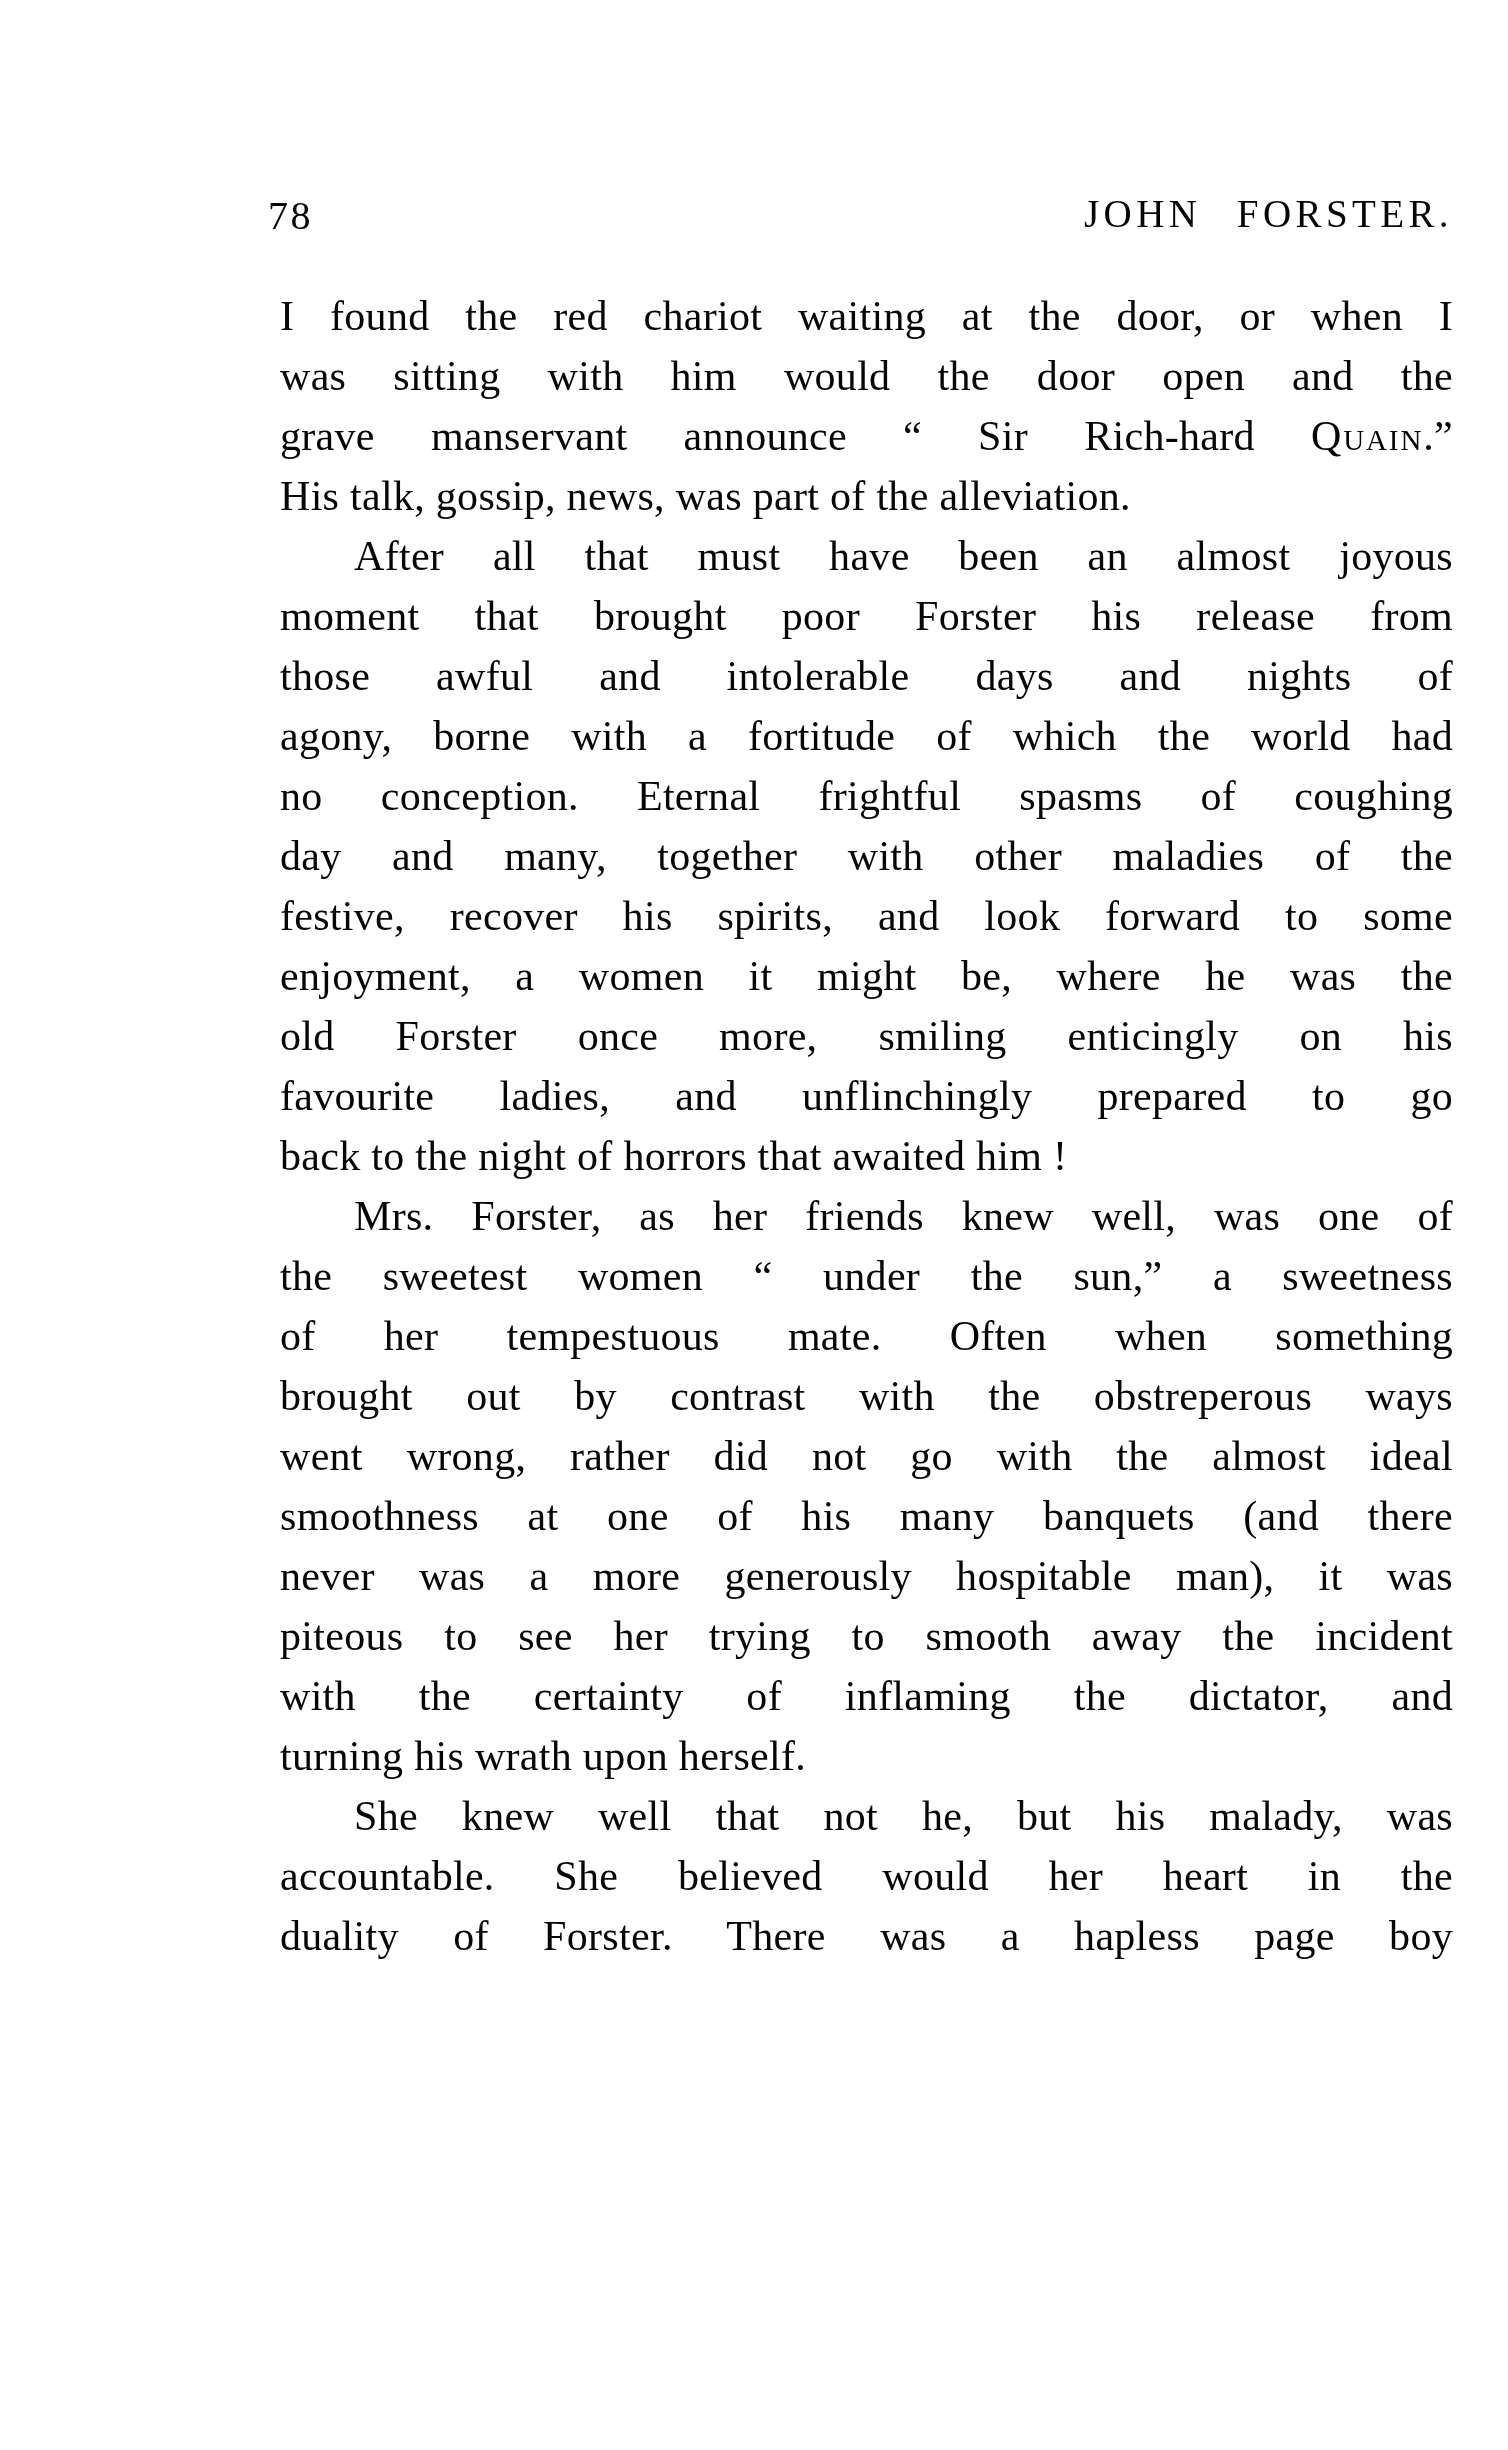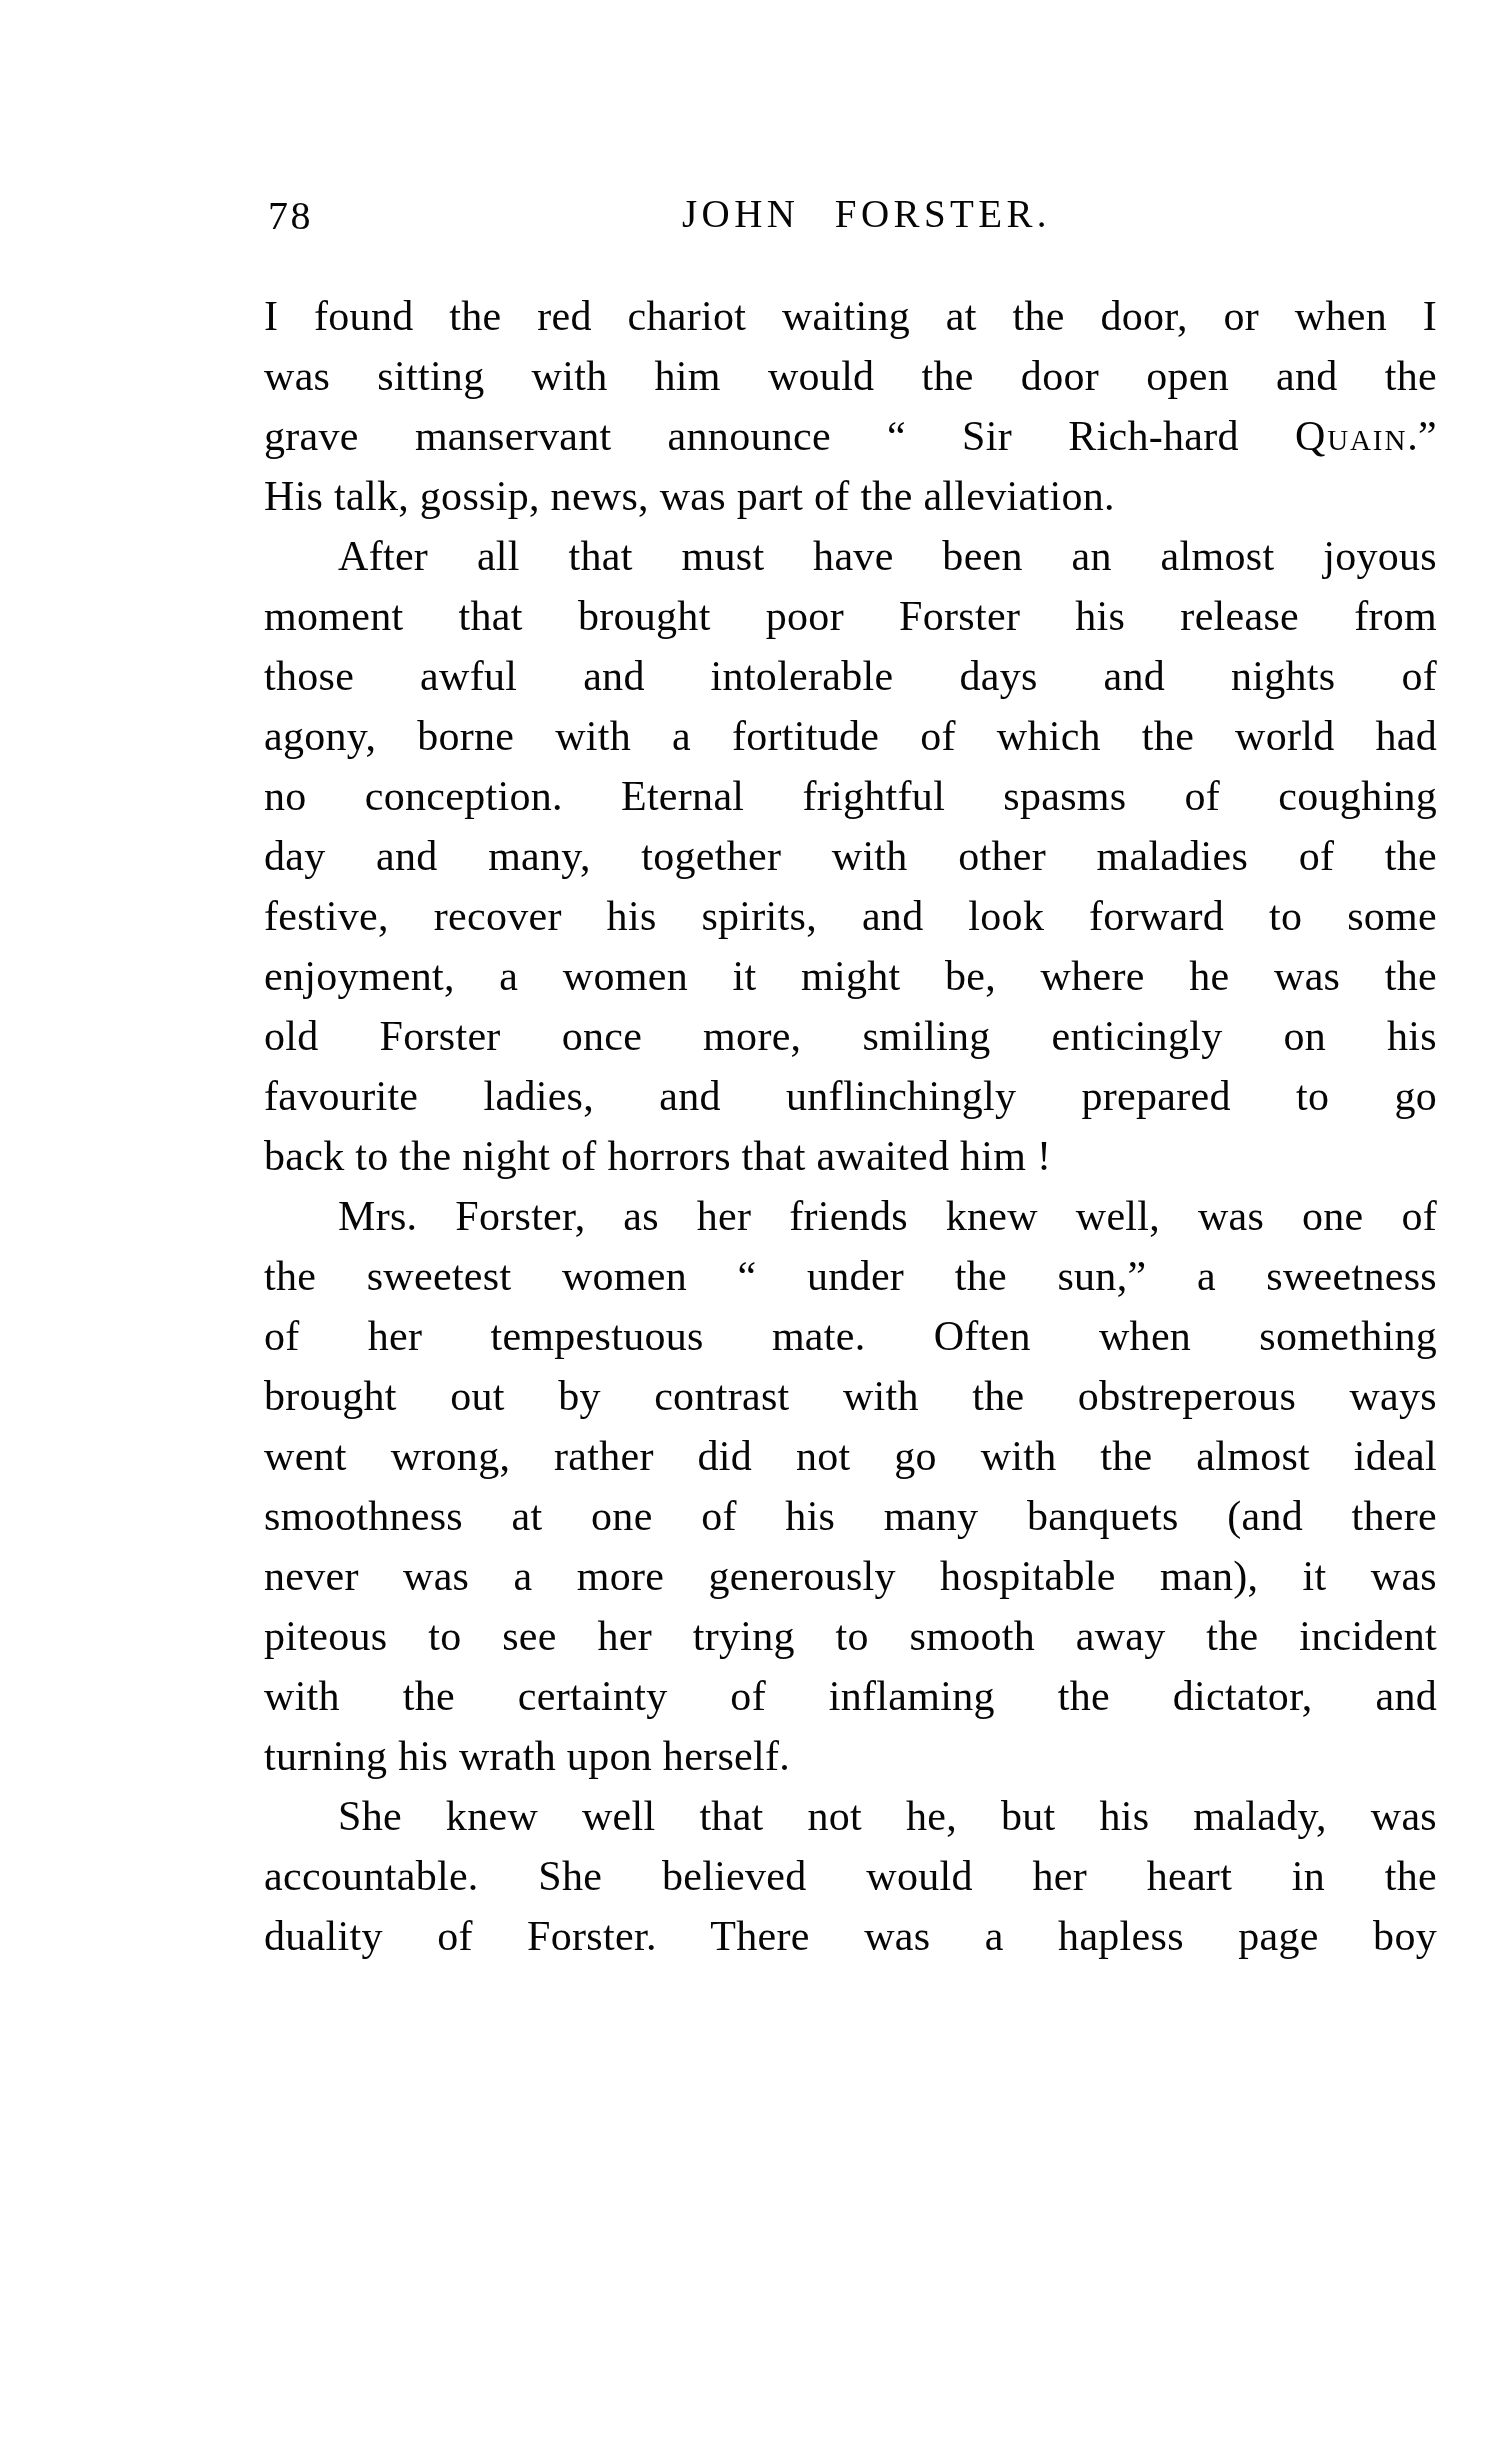--- a/index.html
+++ b/index.html
@@ -23,31 +23,31 @@
     font-size: 40px;
     line-height: 44px;
     letter-spacing: 2.5px;
     white-space: nowrap;
   }
   .running-head {
     position: absolute;
     top: 192px;
     left: 280px;
     width: 1173px;
-    text-align: center;
+    text-align: right;
     font-size: 39px;
     line-height: 44px;
     letter-spacing: 4.4px;
     word-spacing: 21.4px;
     white-space: nowrap;
   }
   .body-text {
     position: absolute;
     top: 286px;
-    left: 264px;
+    left: 280px;
     width: 1173px;
   }
   .paragraph {
     margin: 0;
   }
   .line {
     font-size: 42px;
     line-height: 60px;
     text-align: justify;
     text-align-last: justify;

